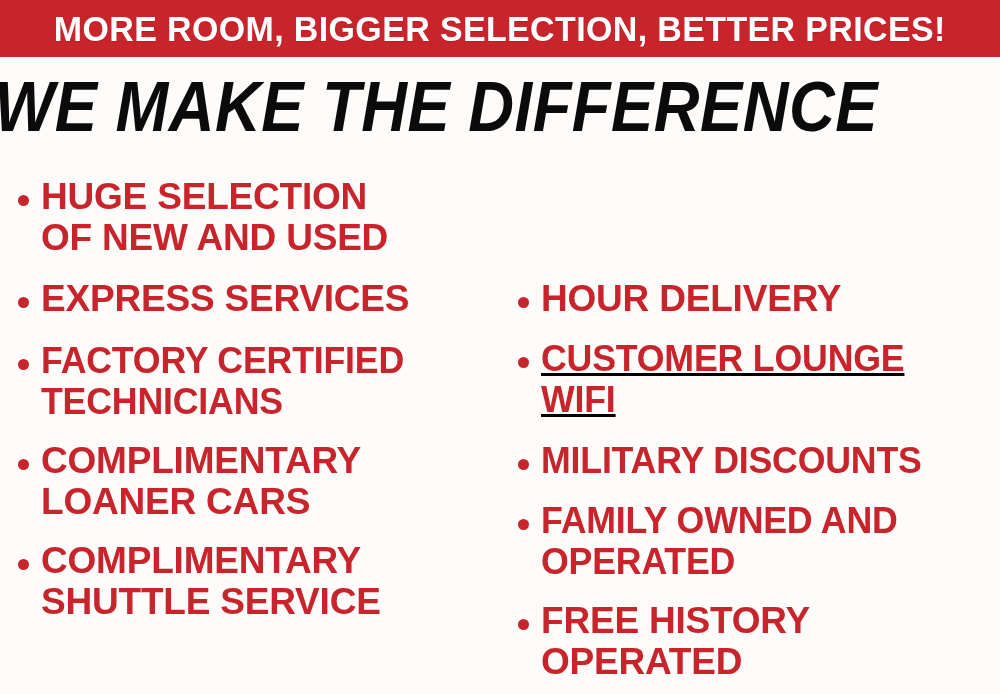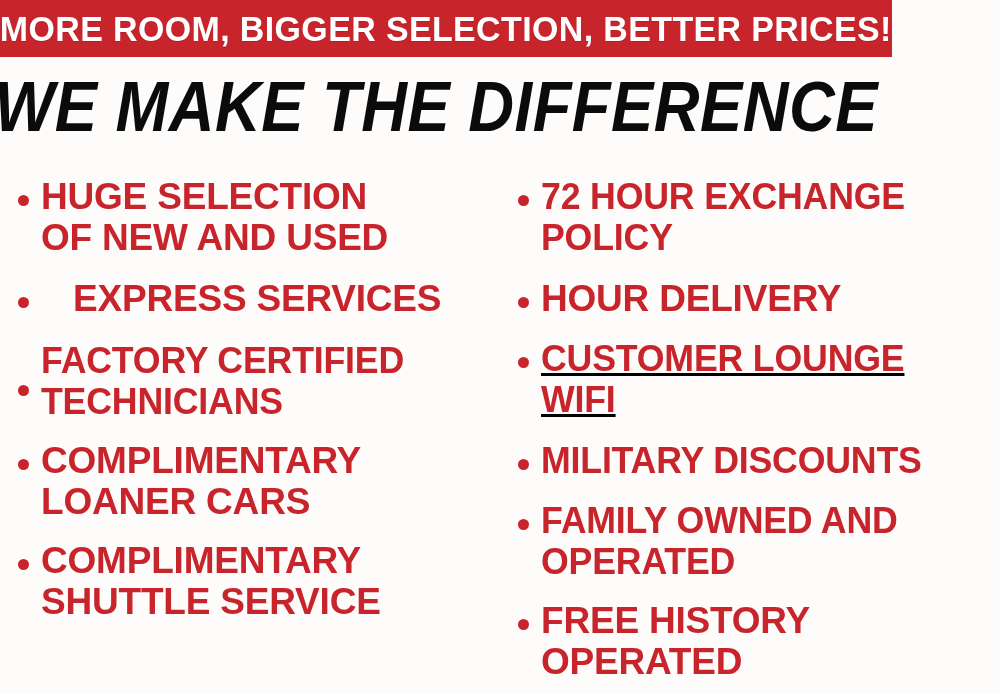--- a/index.html
+++ b/index.html
@@ -15,21 +15,21 @@
     background: #fdfcfa;
     overflow: hidden;
     font-family: "Liberation Sans", sans-serif;
   }
 
   
   .top-banner {
     position: absolute;
     left: 0;
     top: 0;
-    width: 892px;
+    width: 1000px;
     height: 57px;
     background: #c8242b;
     display: flex;
     align-items: center;
     justify-content: center;
   }
 
   .top-banner-text {
     color: #ffffff;
     font-family: "Liberation Sans", sans-serif;
@@ -130,47 +130,42 @@
   </div>
 
   <div class="columns">
 
     <div class="col col-left">
       <div class="bullet-item" style="top:18px;">
         <span class="bullet-dot"></span>
         <span class="bullet-text">HUGE SELECTION
 OF NEW AND USED</span>
       </div>
-      <div class="bullet-item" style="top:120px;gap:32px;">
+      <div class="bullet-item" style="top:120px;">
         <span class="bullet-dot"></span>
         <span class="bullet-text">EXPRESS SERVICES</span>
       </div>
-      <div class="bullet-item" style="top:182px;align-items:center;">
+      <div class="bullet-item" style="top:182px;">
         <span class="bullet-dot"></span>
         <span class="bullet-text tight">FACTORY CERTIFIED
 TECHNICIANS</span>
       </div>
       <div class="bullet-item" style="top:282px;">
         <span class="bullet-dot"></span>
         <span class="bullet-text">COMPLIMENTARY
 LOANER CARS</span>
       </div>
       <div class="bullet-item" style="top:382px;">
         <span class="bullet-dot"></span>
         <span class="bullet-text">COMPLIMENTARY
 SHUTTLE SERVICE</span>
       </div>
     </div>
 
     <div class="col col-right">
-      <div class="bullet-item" style="top:18px;">
-        <span class="bullet-dot"></span>
-        <span class="bullet-text tight">72 HOUR EXCHANGE
-POLICY</span>
-      </div>
       <div class="bullet-item" style="top:120px;">
         <span class="bullet-dot"></span>
         <span class="bullet-text">HOUR DELIVERY</span>
       </div>
       <div class="bullet-item" style="top:180px;text-decoration:underline;">
         <span class="bullet-dot"></span>
         <span class="bullet-text tight">CUSTOMER LOUNGE
 WIFI</span>
       </div>
       <div class="bullet-item" style="top:342px;">

